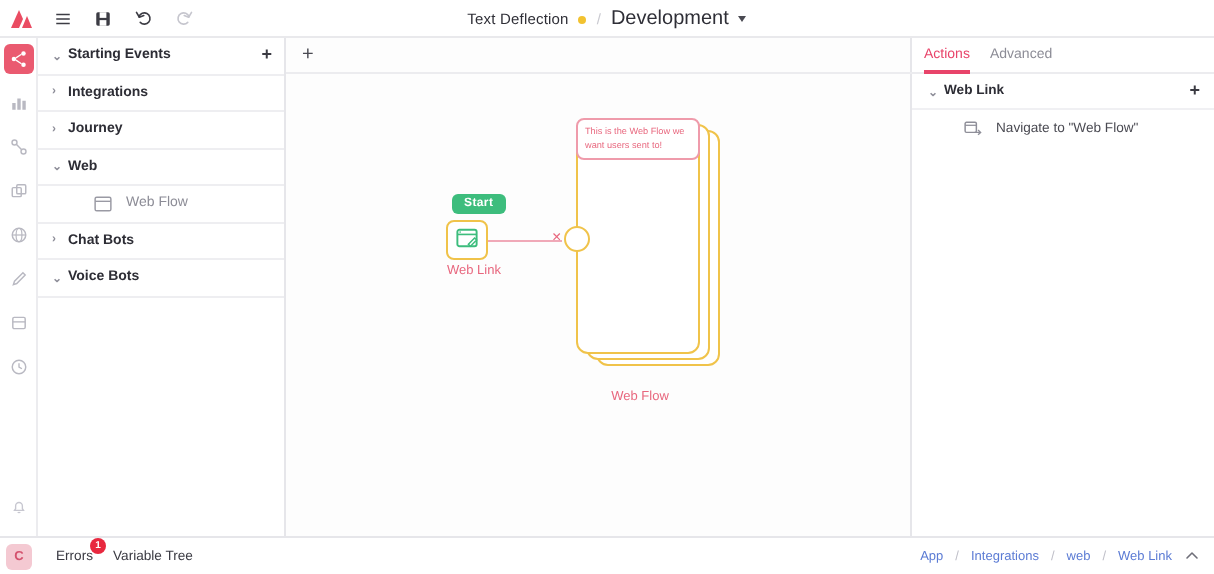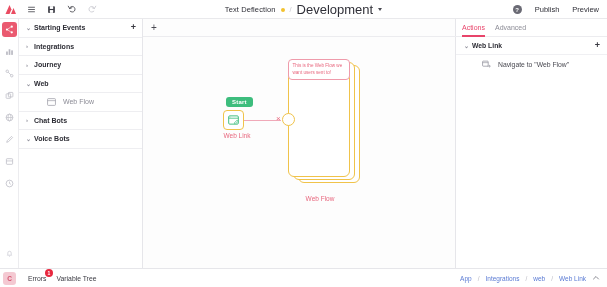--- a/index.html
+++ b/index.html
@@ -23,21 +23,21 @@
   .tb-ico { width: 11px; height: 11px; display: flex; align-items: center; justify-content: center; color: #3c3c44; }
   .topbar-center {
     position: absolute; left: 0; right: 0; top: 0; height: 19px;
     display: flex; align-items: center; justify-content: center; gap: 5px;
     pointer-events: none;
   }
   .topbar-center > * { pointer-events: auto; }
   .crumb-title { font-size: 7.5px; color: #2f2f37; letter-spacing: .1px; text-align: center; }
   .dot-amber { width: 4px; height: 4px; border-radius: 50%; background: #f2c230; display: inline-block; }
   .crumb-sep { font-size: 7.5px; color: #c9c9d0; }
-  .crumb-env { font-size: 13px; color: #2f2f37; }
+  .crumb-env { font-size: 10px; color: #2f2f37; }
   .caret-dn { width: 0; height: 0; border-left: 2.6px solid transparent; border-right: 2.6px solid transparent; border-top: 3.2px solid #4a4a52; display: inline-block; }
   .topbar-right { position: absolute; right: 8px; top: 0; height: 19px; display: flex; align-items: center; gap: 13px; }
   .help-ico { width: 9px; height: 9px; border-radius: 50%; background: #6a6a74; color: #fff; font-size: 6px; display: flex; align-items: center; justify-content: center; font-weight: bold; }
   .tb-link { font-size: 7.5px; color: #2f2f37; }
 
   
   .rail {
     position: absolute; top: 19px; left: 0; width: 19px; height: 249px;
     background: #ffffff; border-right: 1px solid #ececef;
     display: flex; flex-direction: column; align-items: center; padding-top: 3px;
@@ -213,25 +213,20 @@
     </div>
 
     <div class="topbar-center">
       <span class="crumb-title">Text Deflection</span>
       <span class="dot-amber"></span>
       <span class="crumb-sep">/</span>
       <span class="crumb-env">Development</span>
       <span class="caret-dn"></span>
     </div>
 
-    <div class="topbar-right">
-      <span class="help-ico">?</span>
-      <span class="tb-link">Publish</span>
-      <span class="tb-link">Preview</span>
-    </div>
   </div>
 
   <div class="rail">
     <div class="rail-ico active">
       <svg width="9" height="9" viewBox="0 0 16 16">
           <circle cx="12" cy="3" r="2" fill="#fff"></circle>
           <circle cx="12" cy="13" r="2" fill="#fff"></circle>
           <circle cx="3.5" cy="8" r="2" fill="#fff"></circle>
           <path d="M5.3 7 L10.2 3.8 M5.3 9 L10.2 12.2" stroke="#fff" stroke-width="1.1"></path>
         </svg>

